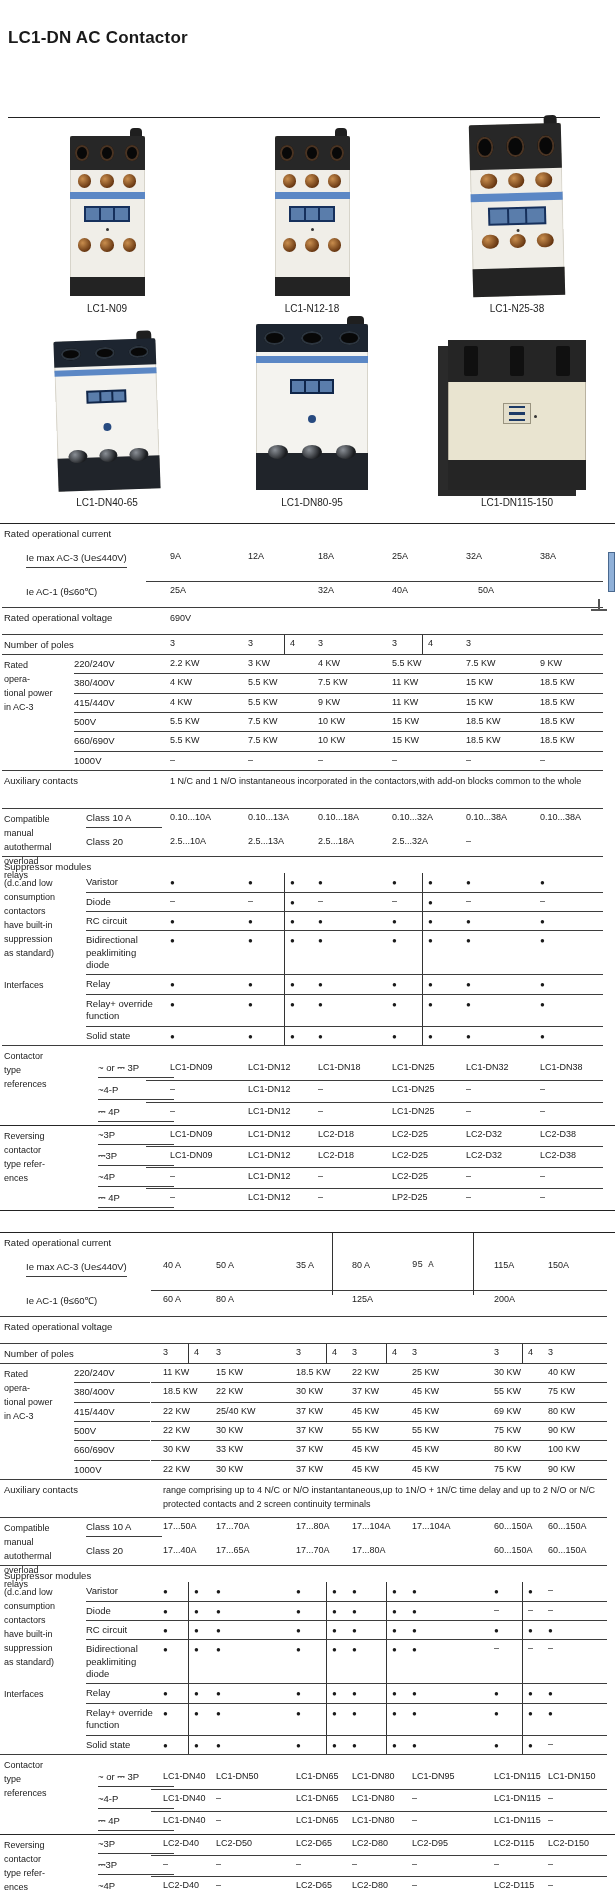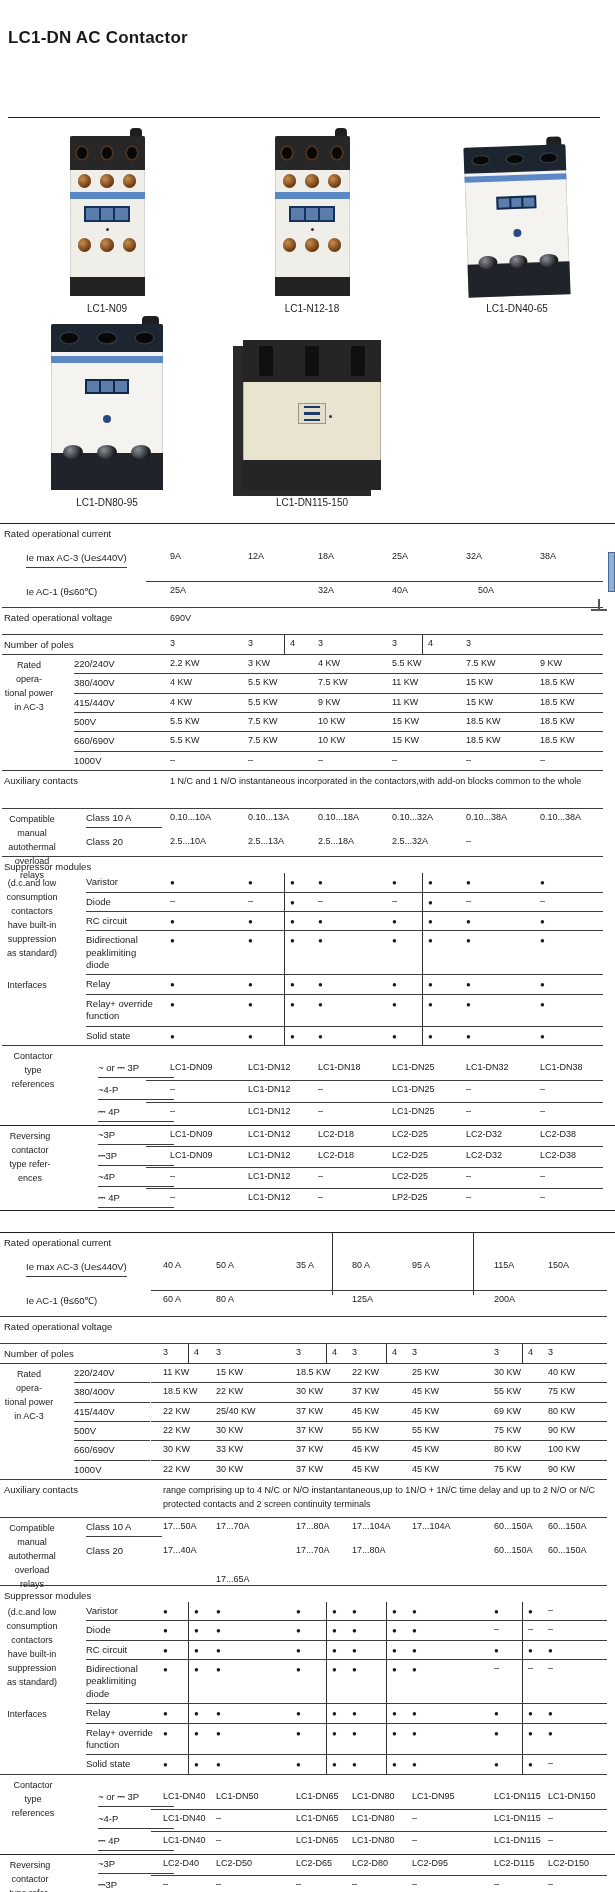--- a/index.html
+++ b/index.html
@@ -42,21 +42,21 @@
   .ct.v-l1 .win i{background:#1d3a66;margin:1px 4px;}
   .ct.v-l1 .pin{top:50%;left:62%;}
   .ct.v-l1 .foot{height:20%;background:#252525;}
 
   
   .spec-table{position:absolute;left:0;width:615px;border-top:1.2px solid #222;border-bottom:1.5px solid #222;}
   .t1{top:523px;} .t2{top:1232px;}
   .t-row{display:grid;position:relative;font-size:9px;line-height:1.3;}
   .lblcell{grid-column:1/3;padding:4px 0 0 4px;font-size:9.5px;white-space:nowrap;}
   .lbl-u span{border-bottom:1px solid #3d3d3d;padding-bottom:4px;}
-  .g-label{position:absolute;left:4px;top:3px;font-size:9px;line-height:14px;z-index:2;text-align:center;}
+  .g-label{position:absolute;left:4px;top:3px;font-size:9px;line-height:14px;z-index:2;}
   .subcell{grid-column:2/3;padding:3px 0 0 2px;font-size:9.5px;margin-left:24px;}
   .sub-u{display:inline-block;min-width:76px;border-bottom:1px solid #3d3d3d;padding-bottom:3px;}
   .vcell{padding:3px 0 0 8px;white-space:nowrap;}
   .vcell.nrw{padding-left:5px;}
   .vcell.dot{font-size:8px;padding-top:5px;}
   .vline{border-left:1px solid #333;}
   .txtcell{padding:4px 2px 0 8px;line-height:1.55;}
   .sep-values::after,.sep-full::after{content:"";position:absolute;bottom:0;border-bottom:1px solid #3d3d3d;}
   .t1 .sep-values::after{left:146px;right:12px;}
   .t1 .sep-full::after{left:2px;right:12px;}
@@ -131,20 +131,49 @@
           <div class="srow r2">
             <i></i>
             <i></i>
             <i></i>
           </div>
           <div class="foot"></div>
         </div>
         <div class="plabel">LC1-N12-18</div>
       </div>
       <div class="pcell">
+        <div class="ct v-s2" style="width: 92px; height: 172px;">
+          <div class="tab"></div>
+          <div class="head">
+            <i></i>
+            <i></i>
+            <i></i>
+          </div>
+          <div class="srow r1">
+            <i></i>
+            <i></i>
+            <i></i>
+          </div>
+          <div class="stripe"></div>
+          <div class="win">
+            <i></i>
+            <i></i>
+            <i></i>
+          </div>
+          <div class="pin"></div>
+          <div class="srow r2">
+            <i></i>
+            <i></i>
+            <i></i>
+          </div>
+          <div class="foot"></div>
+        </div>
+        <div class="plabel">LC1-N25-38</div>
+      </div>
+      <div class="pcell">
         <div class="ct v-m1" style="width: 102px; height: 150px;">
           <div class="tab"></div>
           <div class="head">
             <i></i>
             <i></i>
             <i></i>
           </div>
           <div class="stripe"></div>
           <div class="win">
             <i></i>
@@ -474,21 +503,21 @@
       <div class="hv" style="left: 473px; height: 62px;"></div>
       <div class="t-row" style="min-height: 24px; grid-template-columns: 48px 107px 33px 20px 80px 38px 18px 42px 18px 82px 36px 18px 75px;">
         <div class="lblcell"><span>Rated operational current</span></div>
       </div>
       <div class="t-row sep-values" style="min-height: 34px; grid-template-columns: 48px 107px 33px 20px 80px 38px 18px 42px 18px 82px 36px 18px 75px;">
         <div class="lblcell lbl-u" style="padding-left: 26px;"><span>Ie max AC-3 (Ue≤440V)</span></div>
         <div class="vcell" style="grid-column: 3 / span 2;">40 A</div>
         <div class="vcell" style="grid-column: 5 / span 1;">50 A</div>
         <div class="vcell" style="grid-column: 6 / span 2;">35 A</div>
         <div class="vcell" style="grid-column: 8 / span 2;">80 A</div>
-        <div class="vcell" style="grid-column: 10 / span 1;">95 A</div>
+        <div class="vcell" style="grid-column: 10 / span 1; font-family: Liberation Mono, monospace;">95 A</div>
         <div class="vcell" style="grid-column: 11 / span 2;">115A</div>
         <div class="vcell" style="grid-column: 13 / span 1;">150A</div>
       </div>
       <div class="t-row sep-full" style="min-height: 26px; grid-template-columns: 48px 107px 33px 20px 80px 38px 18px 42px 18px 82px 36px 18px 75px;">
         <div class="lblcell" style="padding-left: 26px;"><span>Ie AC-1 (θ≤60℃)</span></div>
         <div class="vcell" style="grid-column: 3 / span 2;">60 A</div>
         <div class="vcell" style="grid-column: 5 / span 1;">80 A</div>
         <div class="vcell" style="grid-column: 6 / span 2;"></div>
         <div class="vcell" style="grid-column: 8 / span 2;">125A</div>
         <div class="vcell" style="grid-column: 10 / span 1;"></div>
@@ -584,21 +613,21 @@
         <div class="vcell" style="grid-column: 5 / span 1;">17...70A</div>
         <div class="vcell" style="grid-column: 6 / span 2;">17...80A</div>
         <div class="vcell" style="grid-column: 8 / span 2;">17...104A</div>
         <div class="vcell" style="grid-column: 10 / span 1;">17...104A</div>
         <div class="vcell" style="grid-column: 11 / span 2;">60...150A</div>
         <div class="vcell" style="grid-column: 13 / span 1;">60...150A</div>
       </div>
       <div class="t-row sep-full" style="min-height: 24px; grid-template-columns: 48px 107px 33px 20px 80px 38px 18px 42px 18px 82px 36px 18px 75px;">
         <div class="subcell" style="padding-left: 14px;"><span>Class 20</span></div>
         <div class="vcell" style="grid-column: 3 / span 2;">17...40A</div>
-        <div class="vcell" style="grid-column: 5 / span 1; margin-top: 29px;">17...65A</div>
+        <div class="vcell" style="grid-column: 5 / span 1;">17...65A</div>
         <div class="vcell" style="grid-column: 6 / span 2;">17...70A</div>
         <div class="vcell" style="grid-column: 8 / span 2;">17...80A</div>
         <div class="vcell" style="grid-column: 10 / span 1;"></div>
         <div class="vcell" style="grid-column: 11 / span 2;">60...150A</div>
         <div class="vcell" style="grid-column: 13 / span 1;">60...150A</div>
       </div>
       <div class="t-row" style="min-height: 16px; grid-template-columns: 48px 107px 33px 20px 80px 38px 18px 42px 18px 82px 36px 18px 75px;">
         <div class="lblcell"><span>Suppressor modules</span></div>
       </div>
       <div class="t-row sep-values" style="min-height: 14px; grid-template-columns: 48px 107px 33px 20px 80px 38px 18px 42px 18px 82px 36px 18px 75px;">

